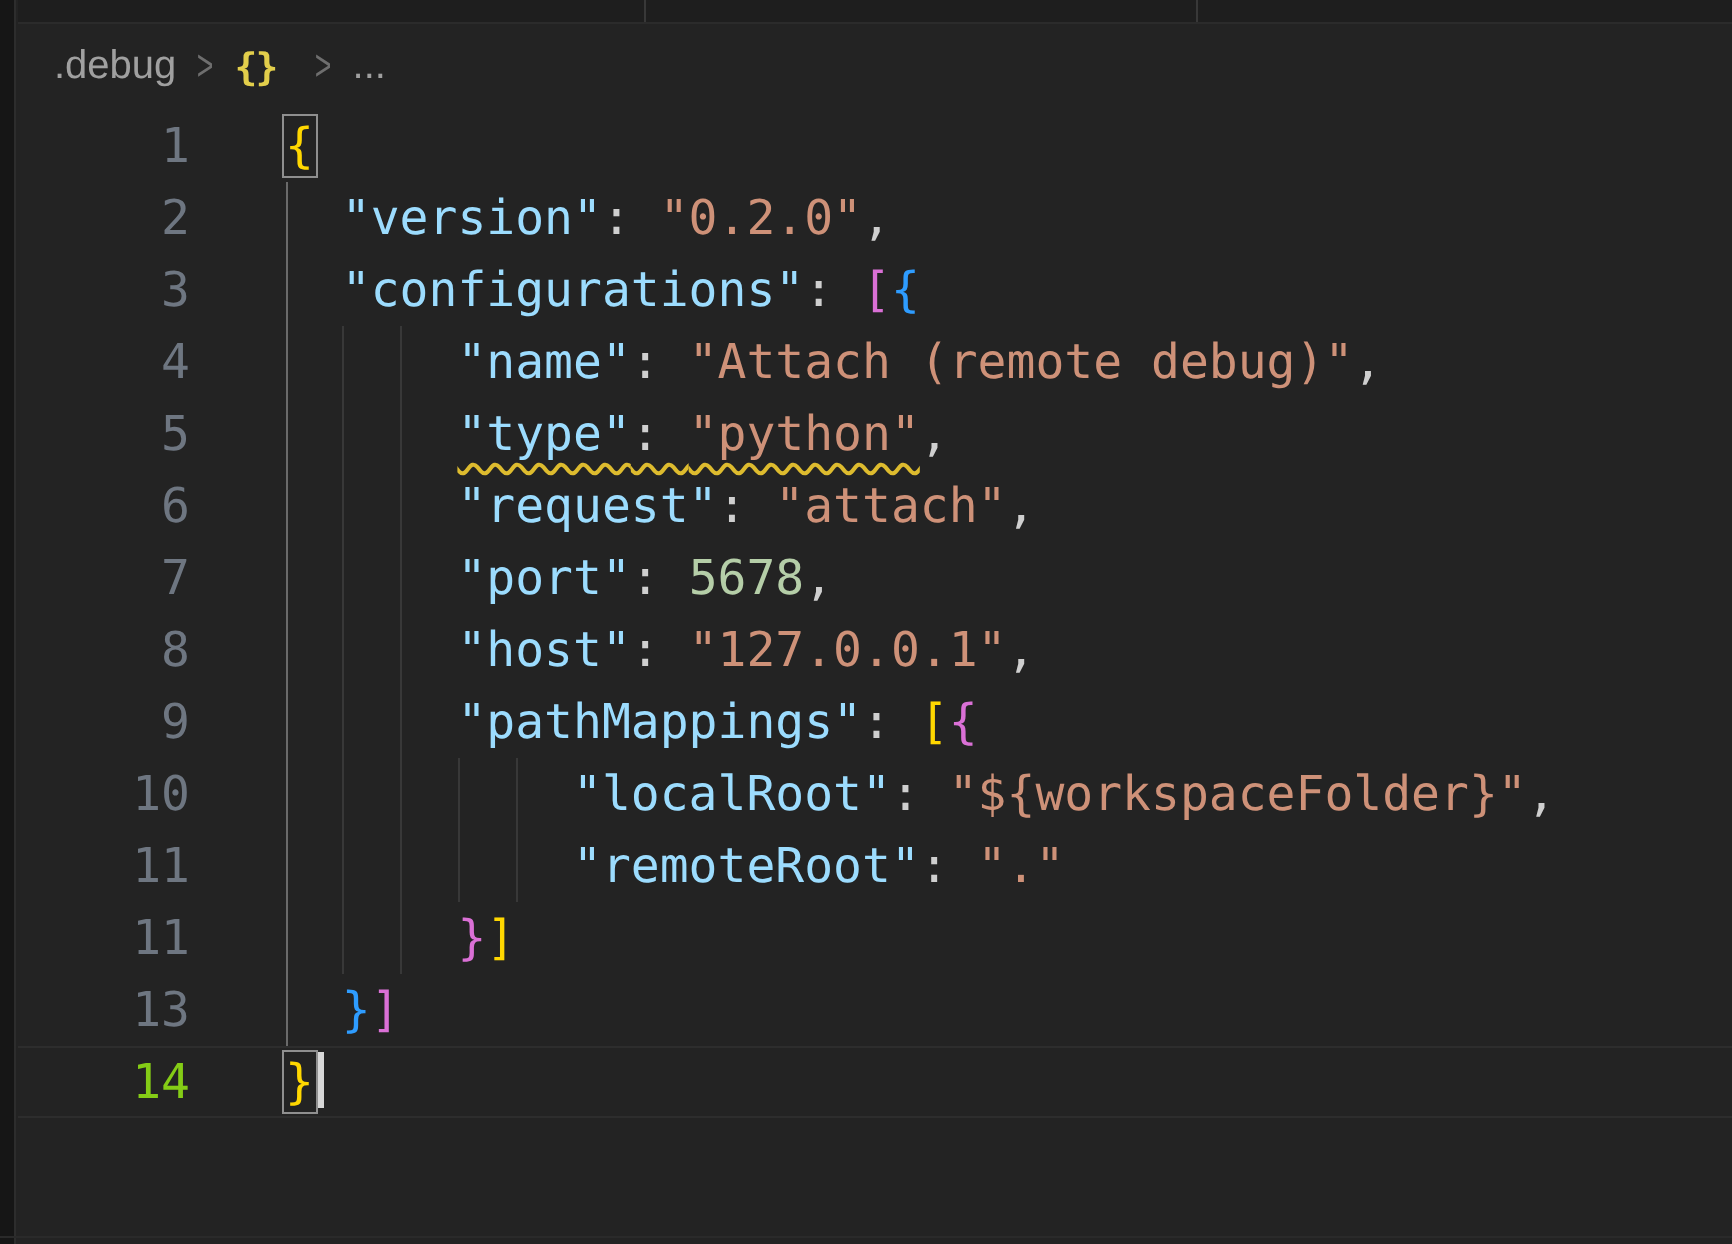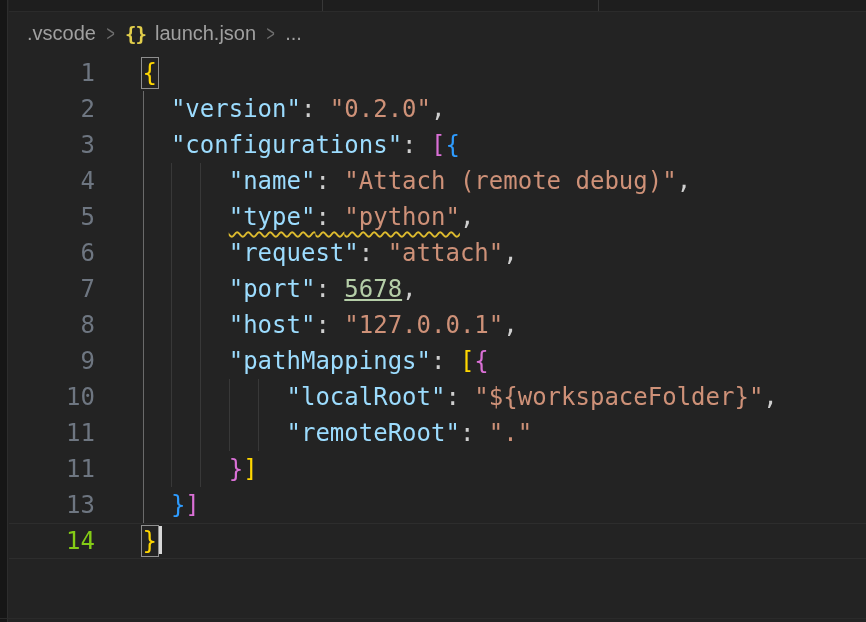--- a/index.html
+++ b/index.html
@@ -24,21 +24,21 @@
   .code-area{position:absolute;left:9px;top:55px;right:0;bottom:0;font-family:"DejaVu Sans Mono",monospace;font-size:24px;}
   .row{position:relative;height:36px;line-height:36px;white-space:pre;}
   .row.current{box-shadow:inset 0 1px 0 #2d2d2d, inset 0 -1px 0 #2d2d2d;}
   .ln{display:inline-block;width:86px;text-align:right;color:#6e7681;}
   .ln.active{color:#84cc16;}
   .code-text{margin-left:47px;color:#d4d4d4;}
   .guide{position:absolute;top:0;bottom:0;width:1px;background:#383838;}
   .guide.active-guide{background:#6a6a6a;}
   .t-key{color:var(--c-key);}
   .t-str{color:var(--c-string);}
-  .t-num{color:var(--c-number);text-decoration:underline;}
+  .t-num{color:var(--c-number);}
   .t-punc{color:var(--c-punctuation);}
   .t-b1{color:var(--c-bracket1);}
   .t-b2{color:var(--c-bracket2);}
   .t-b3{color:var(--c-bracket3);}
   .t-ws{color:#d4d4d4;}
   .match{border:1.5px solid #8f8f8f;margin:-1.5px;padding:1px 1px;}
   .sq{text-decoration:underline;text-decoration-style:wavy;text-decoration-color:var(--c-squiggle);text-decoration-thickness:2px;text-underline-offset:6px;}
   .cursor{display:inline-block;width:3px;height:28px;background:#d7d7d7;vertical-align:middle;margin-left:2px;margin-top:-4px;}
   .bottom-edge{position:absolute;left:0;right:0;bottom:3px;height:1px;background:#2a2a2a;}
 </style>
@@ -47,24 +47,23 @@
 
 <div class="left-strip"></div>
 
 <div class="tabstrip">
   <div class="tabseg s1"></div>
   <div class="tabseg s2"></div>
   <div class="tabseg s3"></div>
 </div>
 
 <div class="breadcrumbs">
-  <span class="crumb">.vscode</span>
+  <span class="crumb">.debug</span>
   <span class="crumb-sep">&gt;</span>
   <span class="file-icon">{}</span>
-  <span class="crumb">launch.json</span>
   <span class="crumb-sep">&gt;</span>
   <span class="crumb">...</span>
 </div>
 
 <div class="code-area">
     <div class="row"><span class="ln">1</span><span class="code-text"><span class="t-b1 match">{</span></span></div>
     <div class="row"><i class="guide active-guide" style="left: 133.5px;"></i><span class="ln">2</span><span class="code-text"><span class="t-ws">  </span><span class="t-key">"version"</span><span class="t-punc">: </span><span class="t-str">"0.2.0"</span><span class="t-punc">,</span></span></div>
     <div class="row"><i class="guide active-guide" style="left: 133.5px;"></i><span class="ln">3</span><span class="code-text"><span class="t-ws">  </span><span class="t-key">"configurations"</span><span class="t-punc">: </span><span class="t-b2">[</span><span class="t-b3">{</span></span></div>
     <div class="row"><i class="guide active-guide" style="left: 133.5px;"></i><i class="guide" style="left: 162.42px;"></i><i class="guide" style="left: 191.34px;"></i><span class="ln">4</span><span class="code-text"><span class="t-ws">      </span><span class="t-key">"name"</span><span class="t-punc">: </span><span class="t-str">"Attach (remote debug)"</span><span class="t-punc">,</span></span></div>
     <div class="row"><i class="guide active-guide" style="left: 133.5px;"></i><i class="guide" style="left: 162.42px;"></i><i class="guide" style="left: 191.34px;"></i><span class="ln">5</span><span class="code-text"><span class="t-ws">      </span><span class="t-key sq">"type"</span><span class="t-punc sq">: </span><span class="t-str sq">"python"</span><span class="t-punc">,</span></span></div>

